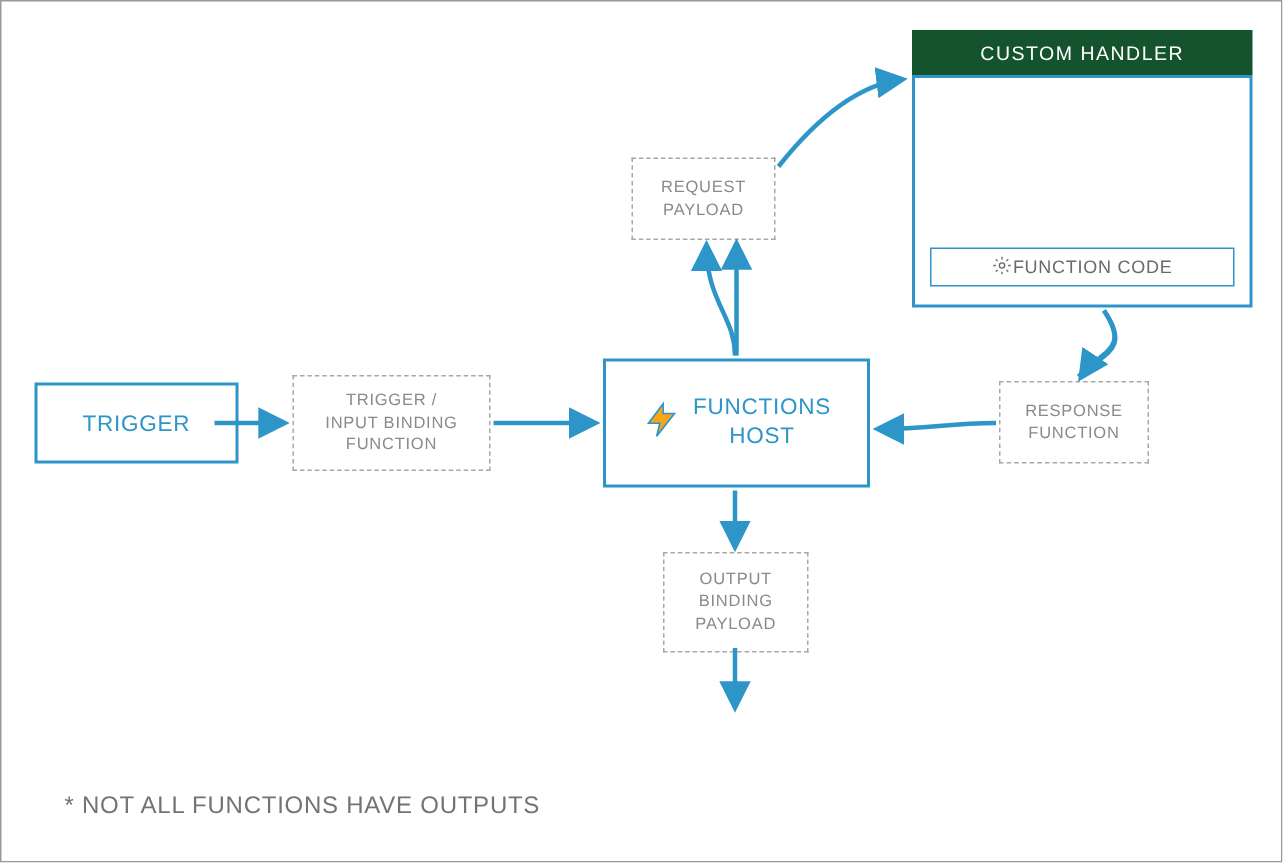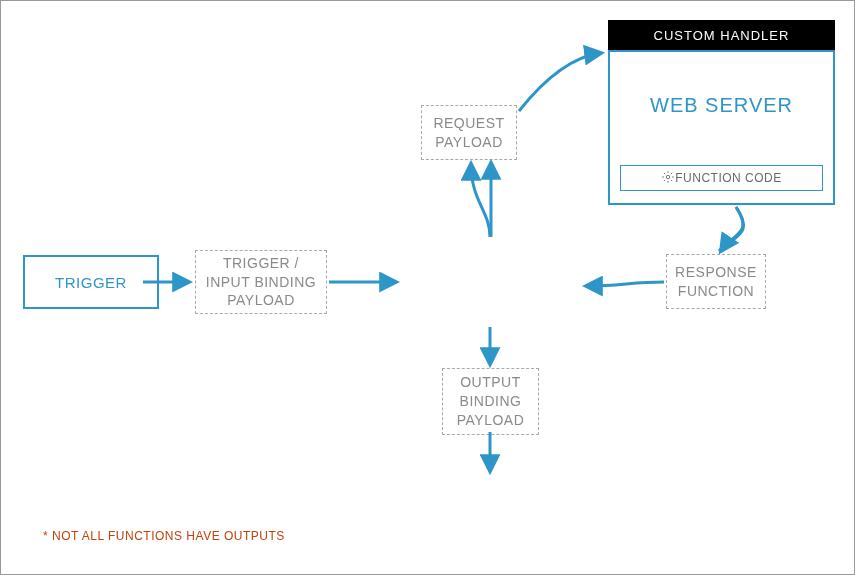--- a/index.html
+++ b/index.html
@@ -1,55 +1,63 @@
 <!DOCTYPE html>
 <html><head>
 <meta charset="utf-8">
 <style>
   *{box-sizing:border-box;margin:0;padding:0}
   body{font-family:"Segoe UI",Arial,sans-serif;background:#fff}
   #stage{position:relative;width:855px;height:575px;border:1px solid #999;margin:0}
   .box{position:absolute;display:flex;align-items:center;justify-content:center;text-align:center;font-weight:400;letter-spacing:.5px}
   .solid{border:2px solid #2e95c9;color:#2e95c9;font-size:15px}
-  .dashed{border:1.5px dashed #a8a8a8;color:#8a8a8a;font-size:14px;line-height:1.35;padding:6px}
+  .dashed{border:1.5px dashed #a8a8a8;color:#8a8a8a;font-size:11px;line-height:1.35;padding:6px}
   .title{color:#2e95c9;font-size:20px;letter-spacing:1px}
-  .header{background:#000000;color:#fff;font-size:13px;letter-spacing:1px;display:flex;align-items:center;justify-content:center}
+  .header{background:#14532d;color:#fff;font-size:13px;letter-spacing:1px;display:flex;align-items:center;justify-content:center}
   .thin{border:1px solid #2e95c9;color:#6a6a6a;font-size:12px;letter-spacing:.5px;display:flex;align-items:center;justify-content:center;gap:0}
-  .footnote{position:absolute;color:#c2410c;font-size:12px;letter-spacing:.5px}
+  .footnote{position:absolute;color:#737373;font-size:16px;letter-spacing:.5px}
   .fnhost{gap:8px}
   svg.bolt{width:26px;height:26px}
   svg.gear{width:14px;height:14px}
   svg.arrows{position:absolute;left:0;top:0;width:855px;height:575px;pointer-events:none}
 </style>
 </head>
 <body>
 
 <div id="stage">
 
   <div class="box solid" style="left:22px;top:254px;width:136px;height:54px">
     <span>TRIGGER</span>
   </div>
 
   <div class="box dashed" style="left:194px;top:249px;width:132px;height:64px;white-space:pre-line">
     <span>TRIGGER /
 INPUT BINDING
-PAYLOAD</span>
+FUNCTION</span>
   </div>
 
+  <div class="box solid fnhost" style="left:401px;top:238px;width:178px;height:86px">
+    <span>
+      <svg class="bolt" viewBox="0 0 24 24">
+          <path d="M13 2 L4 14 L11 14 L9 22 L20 8 L13 8 Z" fill="#f7a51b" stroke="#2e95c9" stroke-width="1"></path>
+        </svg>
+    </span>
+    <span style="white-space:pre-line;line-height:1.25">FUNCTIONS
+HOST</span>
+  </div>
 
   <div class="box dashed" style="left:420px;top:104px;width:96px;height:55px;white-space:pre-line">
     <span>REQUEST
 PAYLOAD</span>
   </div>
 
   <div class="header" style="position:absolute;left:607px;top:19px;width:227px;height:30px">
     <span>CUSTOM HANDLER</span>
   </div>
   <div class="box solid" style="left:607px;top:49px;width:227px;height:155px;flex-direction:column;justify-content:flex-start;padding-top:42px">
-    <span class="title">WEB SERVER</span>
     <div class="thin" style="position:absolute;left:10px;right:10px;bottom:12px;height:26px">
       <span>
         <svg class="gear" viewBox="0 0 24 24">
             <circle cx="12" cy="12" r="3" fill="none" stroke="#6a6a6a" stroke-width="1.6"></circle>
             <g stroke="#6a6a6a" stroke-width="1.6">
               <line x1="12" y1="2" x2="12" y2="5"></line>
               <line x1="12" y1="19" x2="12" y2="22"></line>
               <line x1="2" y1="12" x2="5" y2="12"></line>
               <line x1="19" y1="12" x2="22" y2="12"></line>
               <line x1="4.9" y1="4.9" x2="7" y2="7"></line>

